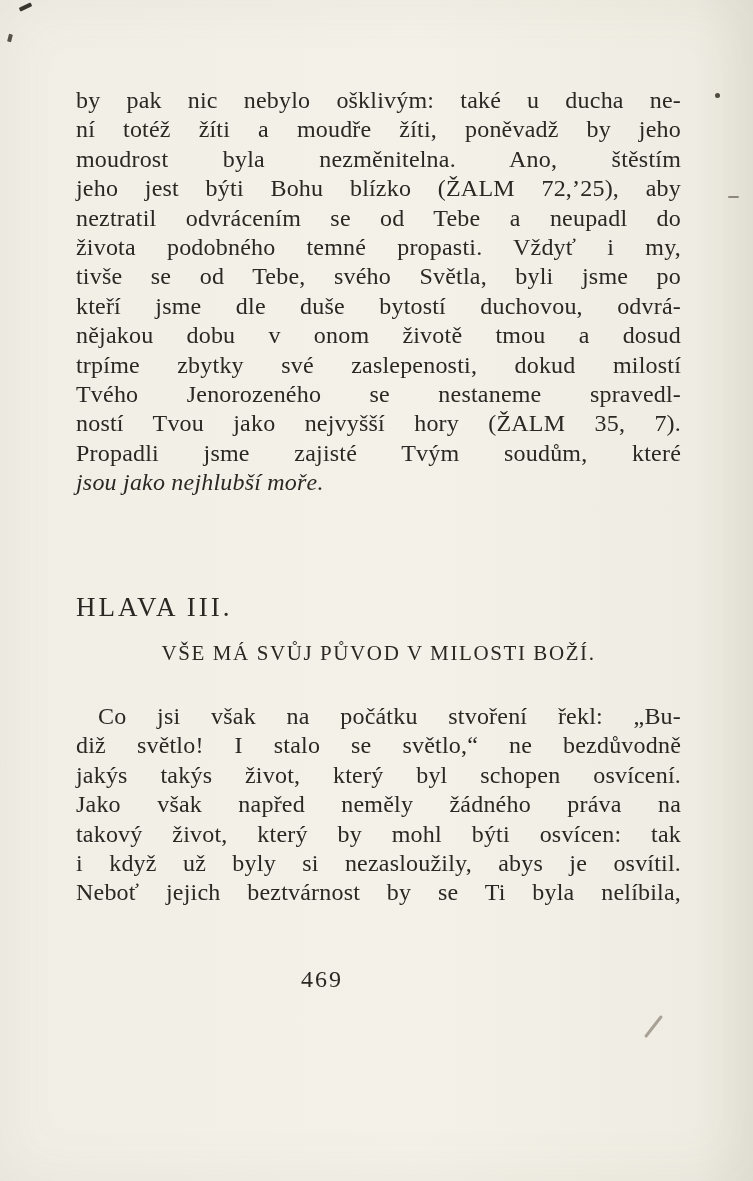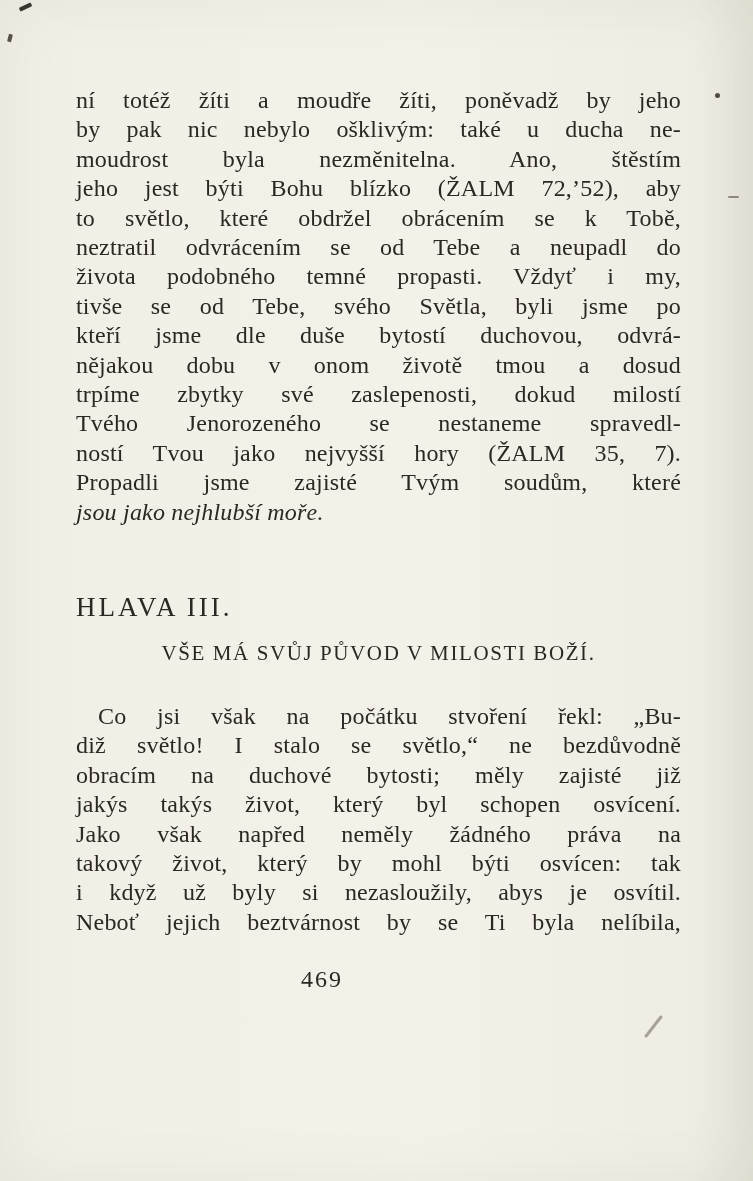--- a/index.html
+++ b/index.html
@@ -74,44 +74,42 @@
   .art-3 { left: 715px; top: 93px;   width: 5px;  height: 5px;  background: #4f4b43; border-radius: 50%; }
   .art-4 { left: 728px; top: 196px;  width: 11px; height: 2px;  background: #8d887d; border-radius: 1px; }
   .art-5 { left: 652px; top: 1013px; width: 3px;  height: 27px; background: #a8a296; transform: rotate(38deg); border-radius: 2px; }
 </style>
 </head>
 <body>
 
 <div class="book-page">
 
   <div class="para para1">
+    <div class="line">by pak nic nebylo ošklivým: také u ducha ne-</div>
     <div class="line">ní totéž žíti a moudře žíti, poněvadž by jeho</div>
-    <div class="line">by pak nic nebylo ošklivým: také u ducha ne-</div>
     <div class="line">moudrost byla nezměnitelna. Ano, štěstím</div>
-    <div class="line">jeho jest býti Bohu blízko (ŽALM 72,’52), aby</div>
-    <div class="line">to světlo, které obdržel obrácením se k Tobě,</div>
+    <div class="line">jeho jest býti Bohu blízko (ŽALM 72,’25), aby</div>
     <div class="line">neztratil odvrácením se od Tebe a neupadl do</div>
     <div class="line">života podobného temné propasti. Vždyť i my,</div>
     <div class="line">tivše se od Tebe, svého Světla, byli jsme po</div>
     <div class="line">kteří jsme dle duše bytostí duchovou, odvrá-</div>
     <div class="line">nějakou dobu v onom životě tmou a dosud</div>
     <div class="line">trpíme zbytky své zaslepenosti, dokud milostí</div>
     <div class="line">Tvého Jenorozeného se nestaneme spravedl-</div>
     <div class="line">ností Tvou jako nejvyšší hory (ŽALM 35, 7).</div>
     <div class="line">Propadli jsme zajisté Tvým soudům, které</div>
     <div class="line last">jsou jako nejhlubší moře.</div>
   </div>
 
   <h2 class="heading">HLAVA III.</h2>
   <h3 class="subheading">VŠE MÁ SVŮJ PŮVOD V MILOSTI BOŽÍ.</h3>
 
   <div class="para para2">
     <div class="line indent">Co jsi však na počátku stvoření řekl: „Bu-</div>
     <div class="line">diž světlo! I stalo se světlo,“ ne bezdůvodně</div>
-    <div class="line">obracím na duchové bytosti; měly zajisté již</div>
     <div class="line">jakýs takýs život, který byl schopen osvícení.</div>
     <div class="line">Jako však napřed neměly žádného práva na</div>
     <div class="line">takový život, který by mohl býti osvícen: tak</div>
     <div class="line">i když už byly si nezasloužily, abys je osvítil.</div>
     <div class="line">Neboť jejich beztvárnost by se Ti byla nelíbila,</div>
   </div>
 
   <div class="page-number">469</div>
 
   <div class="artifact art-1"></div>

